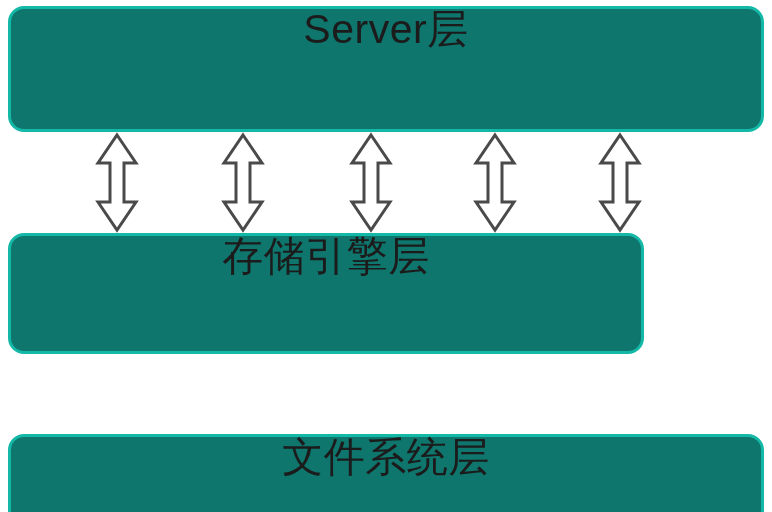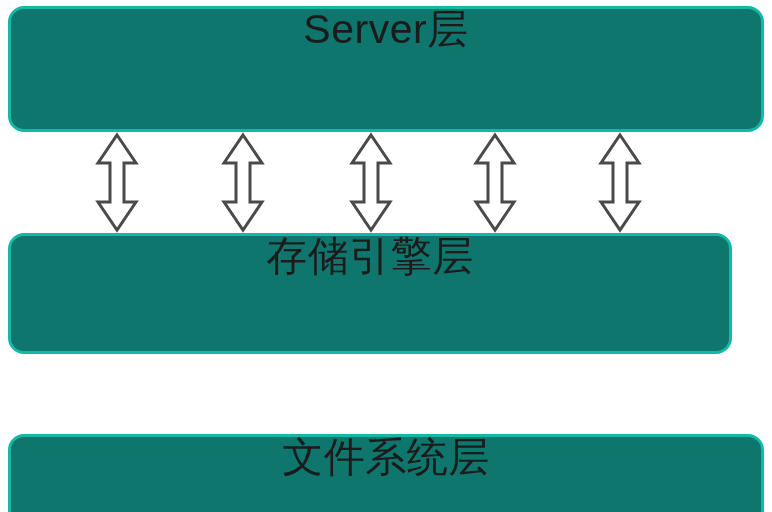--- a/index.html
+++ b/index.html
@@ -85,21 +85,21 @@
 </style>
 </head>
 <body>
 
 <div id="canvas">
 
   <div class="layer-box" id="box-server" style="left: 8px; top: 6px; width: 756px; height: 126px;">
     <span class="layer-label">Server层</span>
   </div>
 
-  <div class="layer-box" id="box-storage-engine" style="left: 8px; top: 233px; width: 724px; height: 121px;">
+  <div class="layer-box" id="box-storage-engine" style="left: 8px; top: 233px; width: 636px; height: 121px;">
     <span class="layer-label">存储引擎层</span>
   </div>
 
   <div class="layer-box" id="box-filesystem" style="left: 8px; top: 434px; width: 756px; height: 121px;">
     <span class="layer-label">文件系统层</span>
   </div>
 
   <div class="connector-layer">
     <svg width="772" height="512" viewBox="0 0 772 512" xmlns="http://www.w3.org/2000/svg">
       <g id="arrow-group">

